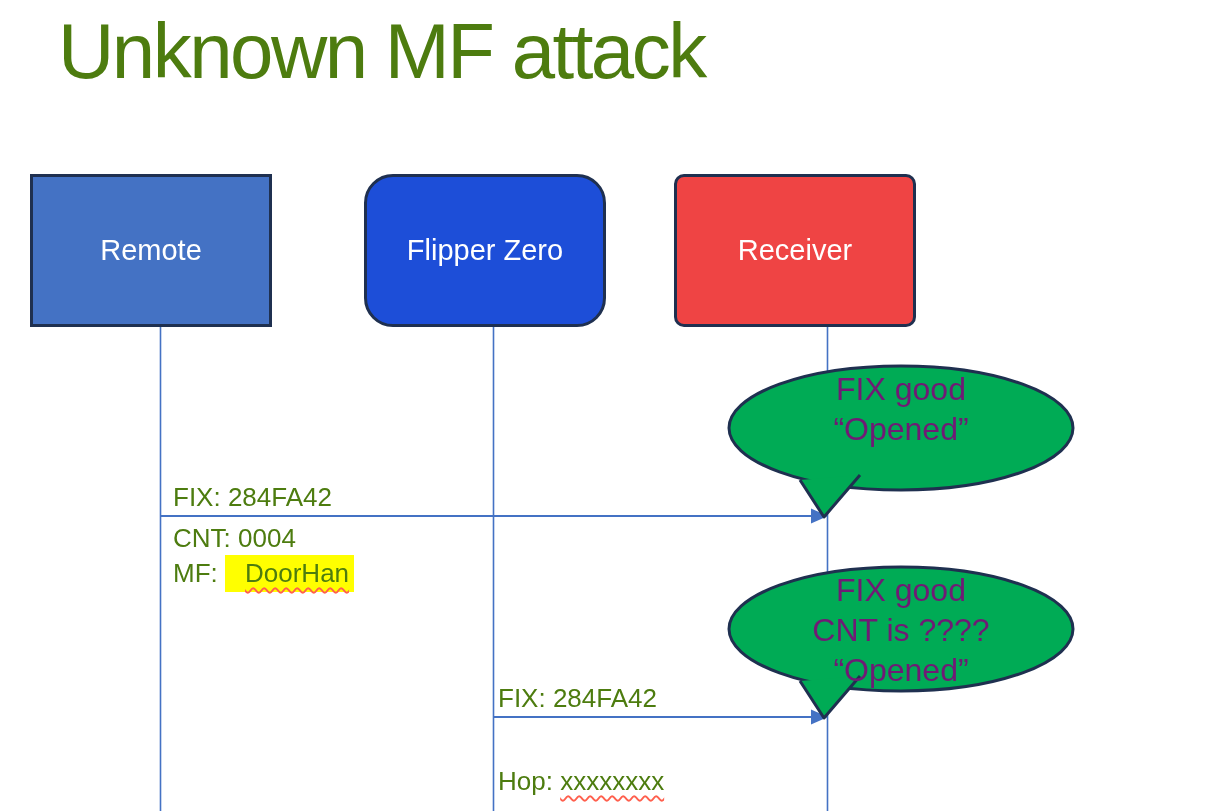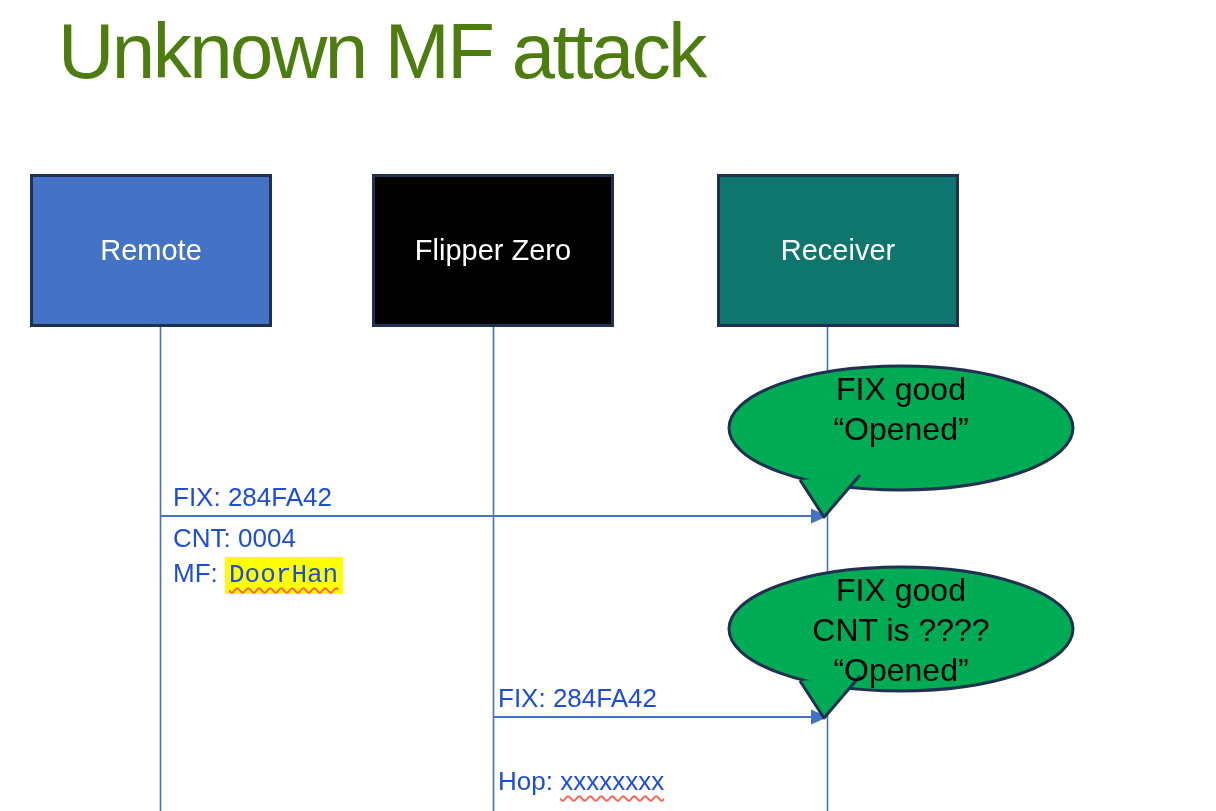--- a/index.html
+++ b/index.html
@@ -31,54 +31,53 @@
     display: flex;
     align-items: center;
     justify-content: center;
   }
   .actor-box .actor-label {
     color: #ffffff;
     font-size: 29px;
     white-space: nowrap;
   }
   #box-remote   { left: 30px;  background: #4472c4; }
-  #box-flipper  { left: 372px; background: #000000; }
-  #box-receiver { left: 717px; background: #0f766e; }
+  #box-flipper  { left: 364px; background: #1d4ed8; border-radius: 29px; }
+  #box-receiver { left: 674px; background: #ef4444; border-radius: 10px; }
 
   svg.overlay {
     position: absolute;
     left: 0; top: 0;
     width: 1216px;
     height: 811px;
   }
   .msg-text {
     position: absolute;
     font-size: 26px;
-    color: #1d4ed8;
+    color: #4d7c0f;
     white-space: nowrap;
   }
   .msg-lines { line-height: 35px; }
   .hl {
     background: #ffff00;
-    padding: 3px 5px 4px 4px;
-    font-family: Liberation Mono, monospace;
+    padding: 3px 5px 4px 20px;
   }
   .wavy {
     text-decoration-line: underline;
     text-decoration-style: wavy;
     text-decoration-color: #ff5f4d;
     text-decoration-thickness: 1.5px;
     text-underline-offset: 5px;
     text-decoration-skip-ink: none;
   }
   .callout-text {
     position: absolute;
     width: 344px;
     text-align: center;
-    color: #000000;
+    color: #701a75;
     font-size: 32px;
     line-height: 40px;
     white-space: nowrap;
   }
   #callout1-text { left: 729px; top: 369px; }
   #callout2-text { left: 729px; top: 570px; }
   #msg1-fix   { left: 173px; top: 482px; }
   #msg1-below { left: 173px; top: 521px; }
   #msg2-fix   { left: 498px; top: 683px; }
   #msg2-below { left: 498px; top: 764px; }

